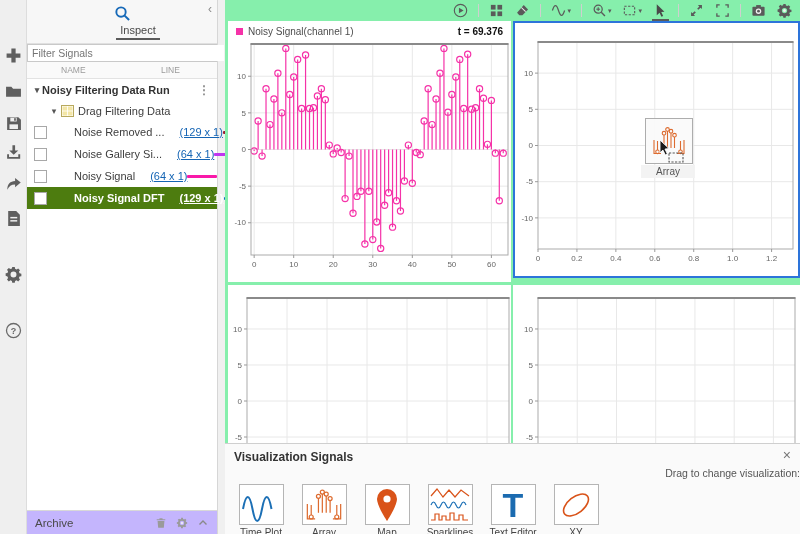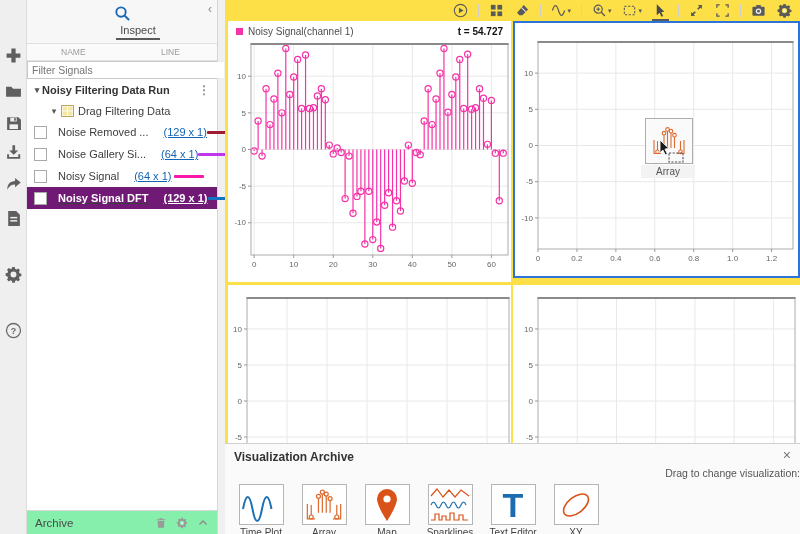--- a/index.html
+++ b/index.html
@@ -27,32 +27,32 @@
   #colheader .c-name{flex:1;padding-left:34px;}
   #colheader .c-line{width:56px;}
   .row{display:flex;align-items:center;height:20px;cursor:pointer;position:relative;}
   .expander{font-size:9px;color:#555;width:10px;text-align:center;}
   .run-row{height:21px;font-weight:bold;color:#333;padding-left:5px;}
   .kebab{position:absolute;right:7px;color:#8a8a8a;font-size:12px;line-height:10px;cursor:pointer;}
   .group-row{height:21px;padding-left:22px;color:#3d3d3d;}
   .grid-ico{width:13px;height:12px;margin:0 4px 0 2px;}
   .sig-row{height:22px;padding-left:5px;}
   .cb{width:11px;height:11px;background:#fff;border:1px solid #a8a8a8;margin-left:2px;flex:none;cursor:pointer;}
-  .sig-name{margin-left:11px;white-space:nowrap;color:#3d3d3d;}
+  .sig-name{margin-left:27px;white-space:nowrap;color:#3d3d3d;}
   .sig-dims{margin-left:15px;color:#1464b4;text-decoration:underline;white-space:nowrap;cursor:pointer;}
   .sig-swatch{width:30px;height:3px;border-radius:1px;margin-left:auto;margin-right:13px;flex:none;}
-  .sig-row.selected{background:#701a75;text-decoration:underline;}
+  .sig-row.selected{background:#4d7c0f;}
   .sig-row.selected .sig-name,.sig-row.selected .sig-dims{color:#ffffff;font-weight:bold;}
   #tree-spacer{flex:1;background:#ffffff;}
-  .bottombar{height:23px;background:#86efac;border-top:1px solid #d8d8d8;display:flex;align-items:center;padding:0 8px;color:#4a4a4a;font-size:11.5px;cursor:pointer;}
+  .bottombar{height:23px;background:#c4b5fd;border-top:1px solid #d8d8d8;display:flex;align-items:center;padding:0 8px;color:#4a4a4a;font-size:11.5px;cursor:pointer;}
   .bottombar .bar-icons{margin-left:auto;display:flex;align-items:center;gap:9px;color:#8a8a8a;}
   .bar-icons svg{width:12px;height:12px;}
 
   
-  #main{position:absolute;left:225px;top:0;right:0;bottom:0;background:#fde047;}
+  #main{position:absolute;left:225px;top:0;right:0;bottom:0;background:#86efac;}
   #plot-toolbar{height:21px;display:flex;align-items:center;justify-content:flex-end;gap:9px;padding-right:7px;}
   .tool-btn{height:18px;display:flex;align-items:center;justify-content:center;cursor:pointer;padding:0 1px;}
   .tool-btn svg{width:15px;height:15px;}
   .tool-btn.active{border-bottom:2px solid #5a5a5a;height:16px;margin-top:2px;}
   .tool-sep{width:1px;height:13px;background:#cfcfcf;}
   .caret{font-size:7px;color:#5a5a5a;margin-left:1px;}
 
   .cell{position:absolute;background:#ffffff;box-sizing:border-box;}
   #cell-tl{left:3px;top:21px;width:283px;height:261px;}
   #cell-tr{left:288px;top:21px;width:287px;height:257px;border:2px solid #2d74da;}
@@ -142,27 +142,27 @@
       <div class="tab active">
         <svg viewBox="0 0 16 16">
             <circle cx="6.6" cy="6.6" r="4.4" fill="none" stroke="#1669b8" stroke-width="1.8"></circle>
             <line x1="10" y1="10" x2="14.2" y2="14.2" stroke="#1669b8" stroke-width="1.9"></line>
           </svg>
         <span class="tab-label">Inspect</span>
       </div>
       <span id="collapse-left">‹</span>
     </div>
 
+    <div id="filterrow">
+      <input type="text" placeholder="Filter Signals" style="">
+    </div>
+
     <div id="colheader">
       <span class="c-name">NAME</span>
       <span class="c-line">LINE</span>
-    </div>
-
-    <div id="filterrow">
-      <input type="text" placeholder="Filter Signals" style="">
     </div>
 
     <div class="row run-row">
       <span class="expander">▾</span>
       <span>Noisy Filtering Data Run</span>
       <span class="kebab">⋮</span>
     </div>
 
     <div class="row group-row">
       <span class="expander">▾</span>
@@ -298,21 +298,21 @@
             <path fill="#5a5a5a" d="M8 5.2A2.8 2.8 0 108 10.8 2.8 2.8 0 108 5.2zM6.8 1h2.4l.3 1.7 1.4.6 1.5-1 1.7 1.7-1 1.5.6 1.4 1.7.3v2.4l-1.7.3-.6 1.4 1 1.5-1.7 1.7-1.5-1-1.4.6-.3 1.7H6.8l-.3-1.7-1.4-.6-1.5 1-1.7-1.7 1-1.5-.6-1.4L.6 9.2V6.8l1.7-.3.6-1.4-1-1.5 1.7-1.7 1.5 1 1.4-.6z"></path>
             <circle cx="8" cy="8" r="1.6" fill="#f0f0f0"></circle>
           </svg>
       </div>
     </div>
 
     <div class="cell" id="cell-tl">
       <div id="legendrow">
         <span class="legend-swatch" style="background-color: rgb(245, 50, 168);"></span>
         <span class="legend-label">Noisy Signal(channel 1)</span>
-        <span class="time-readout">t = 54.727</span>
+        <span class="time-readout">t = 69.376</span>
       </div>
       <svg width="283" height="240">
           <rect x="23" y="3" width="257" height="211" fill="#ffffff"></rect>
           <line x1="26.163076923076922" y1="3" x2="26.163076923076922" y2="214" stroke="#e8e8e8" stroke-width="1"></line>
           <line x1="65.70153846153846" y1="3" x2="65.70153846153846" y2="214" stroke="#e8e8e8" stroke-width="1"></line>
           <line x1="105.24000000000001" y1="3" x2="105.24000000000001" y2="214" stroke="#e8e8e8" stroke-width="1"></line>
           <line x1="144.77846153846156" y1="3" x2="144.77846153846156" y2="214" stroke="#e8e8e8" stroke-width="1"></line>
           <line x1="184.31692307692305" y1="3" x2="184.31692307692305" y2="214" stroke="#e8e8e8" stroke-width="1"></line>
           <line x1="223.8553846153846" y1="3" x2="223.8553846153846" y2="214" stroke="#e8e8e8" stroke-width="1"></line>
           <line x1="263.39384615384614" y1="3" x2="263.39384615384614" y2="214" stroke="#e8e8e8" stroke-width="1"></line>
@@ -597,21 +597,21 @@
           <line x1="22" y1="116" x2="25" y2="116" stroke="#9a9a9a" stroke-width="1"></line>
           <text x="20" y="118.7" text-anchor="end" font-size="8" fill="#666">0</text>
           <line x1="22" y1="79.98601398601397" x2="25" y2="79.98601398601397" stroke="#9a9a9a" stroke-width="1"></line>
           <text x="20" y="82.68601398601398" text-anchor="end" font-size="8" fill="#666">5</text>
           <line x1="22" y1="43.97202797202797" x2="25" y2="43.97202797202797" stroke="#9a9a9a" stroke-width="1"></line>
           <text x="20" y="46.672027972027976" text-anchor="end" font-size="8" fill="#666">10</text>
         </svg>
     </div>
 
     <div id="gallery">
-      <div id="gallery-title">Visualization Archive</div>
+      <div id="gallery-title">Visualization Signals</div>
       <span id="gallery-close">×</span>
       <div id="gallery-sub">Drag to change visualization:</div>
       <div id="tiles">
         <div class="tile-item">
           <div class="tile">
             <svg viewBox="0 0 40 36">
                 <path d="M2 22c3-16 6.5-16 9.5 0s6.5 16 9.5 0 6.5-16 9.5 0" fill="none" stroke="#1B6FB5" stroke-width="2"></path>
               </svg>
           </div>
           <span class="tile-label">Time Plot</span>

